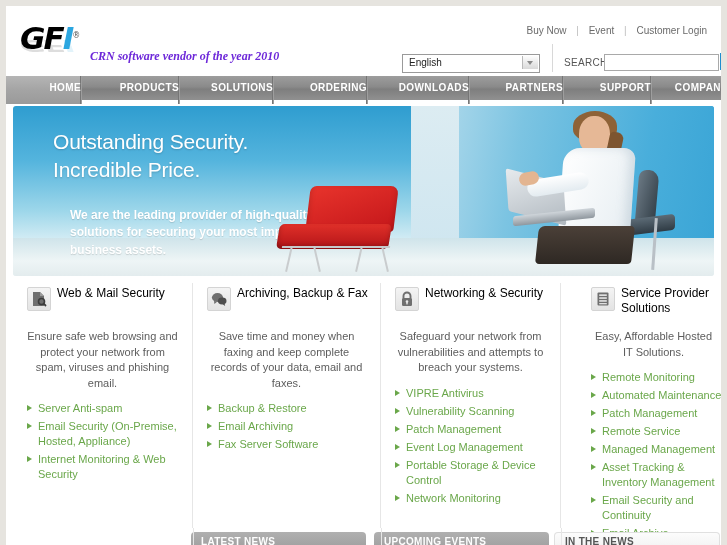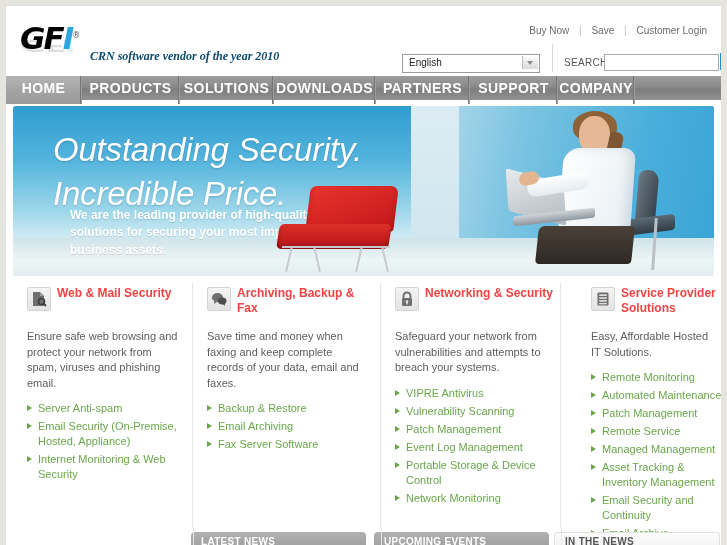--- a/index.html
+++ b/index.html
@@ -39,21 +39,21 @@
     letter-spacing:-2px;line-height:1;
     transform:scaleY(-0.5);transform-origin:top left;
     opacity:.13;pointer-events:none;
   }
   .logo-reflection .g{color:#000;}
   .logo-reflection .i{color:#2ba6e0;}
   .tagline{
     position:absolute;left:84px;top:43px;
     font-family:"Liberation Serif", serif;
     font-style:italic;font-weight:bold;
-    font-size:12px;color:#0c4a6e;
+    font-size:12px;color:#6d28d9;
     white-space:nowrap;
   }
 
   .toplinks{
     position:absolute;right:14px;top:19px;
     font-size:10px;color:#6a6a6a;white-space:nowrap;
   }
   .toplinks a{color:#6a6a6a;text-decoration:none;}
   .toplinks .sep{color:#bdbdbd;margin:0 7px;}
 
@@ -93,22 +93,22 @@
   }
 
   
   .nav{
     position:absolute;left:0;top:70px;width:715px;height:24px;
     background:linear-gradient(#9d9d9d,#8a8a8a 45%,#7e7e7e 55%,#909090);
     display:flex;
   }
   .nav .item{
     flex:0 0 auto;height:28px;line-height:24px;
-    color:#ffffff;font-size:14px;font-weight:bold;
-    letter-spacing:.4px;text-align:center;
+    color:#ffffff;font-size:10px;font-weight:bold;
+    letter-spacing:.4px;text-align:right;
     border-right:1px solid #9e9e9e;
     box-shadow:inset -1px 0 0 #767676;
   }
   .nav .item.active{
     background:linear-gradient(#b5b5b5,#a4a4a4 50%,#9a9a9a);
     color:#ffffff;
   }
 
   
   .hero{
@@ -123,24 +123,23 @@
   .hero .wall{
     position:absolute;left:398px;top:0;width:303px;height:140px;
     background:linear-gradient(100deg,#bfe0ee 0%,#7cc4e2 35%,#49aedb 75%,#3aa5d6 100%);
   }
   .hero .wall-corner{
     position:absolute;left:398px;top:0;width:48px;height:142px;
     background:linear-gradient(#dcecf2,#cfe6f0);
   }
   .hero h1{
     position:absolute;left:40px;top:22px;margin:0;
-    font-size:33px;font-weight:normal;color:#ffffff;
+    font-size:21px;font-weight:normal;color:#ffffff;
     line-height:1.32;letter-spacing:-.2px;
     text-shadow:0 1px 2px rgba(0,0,0,.18);
-    font-style:italic;
   }
   .hero p{
     position:absolute;left:41px;top:85px;margin:16px;width:270px;
     font-size:12px;color:#ffffff;line-height:1.45;font-weight:bold;
     text-shadow:0 1px 1px rgba(0,0,0,.14);
   }
   
   .chair{position:absolute;left:259px;top:80px;width:130px;height:86px;}
   .chair .back{
     position:absolute;left:36px;top:0;width:88px;height:46px;
@@ -236,26 +235,26 @@
   .col.last{border-right:none;}
   .col .head{position:relative;height:34px;}
   .col .icn{
     position:absolute;left:14px;top:4px;width:22px;height:22px;
     background:linear-gradient(#f4f4f4,#e3e3e3);
     border:1px solid #d4d4d4;border-radius:2px;
   }
   .col .icn svg{position:absolute;left:3px;top:3px;}
   .col .title{
     position:absolute;left:44px;top:3px;right:6px;
-    font-size:12px;font-weight:bold;color:#ef4444;
+    font-size:12px;font-weight:normal;color:#000000;
     line-height:1.28;
   }
   .col .desc{
     margin:12px 14px 0 14px;
-    font-size:11px;color:#5d5d5d;line-height:1.42;
+    font-size:11px;color:#5d5d5d;line-height:1.42;text-align:center;
   }
   .col ul{list-style:none;margin:10px 0 0 14px;padding:0;}
   .col li{
     position:relative;padding-left:11px;margin-bottom:3px;
     font-size:11px;line-height:1.36;color:#6aa74a;
   }
   .col li:before{
     content:"";position:absolute;left:0;top:4px;
     border-left:5px solid #6aa74a;
     border-top:3.5px solid transparent;
@@ -294,21 +293,21 @@
     </div>
     <div class="logo-reflection" aria-hidden="true">
       <span class="g">GF</span><span class="i">I</span>
     </div>
 
     <div class="tagline">CRN software vendor of the year 2010</div>
 
     <div class="toplinks">
       <a href="#">Buy Now</a>
       <span class="sep">|</span>
-      <a href="#">Save</a>
+      <a href="#">Event</a>
       <span class="sep">|</span>
       <a href="#">Customer Login</a>
     </div>
 
     <div class="langsel">
       <span class="lbl">English</span>
       <span class="arrow"></span>
     </div>
 
     <div class="sep-v"></div>
@@ -316,20 +315,21 @@
     <div class="searchbox">
       <input style="width: 109px; height: 13px; border: none; outline: none; font-size: 10px; padding: 0px 2px;" placeholder="">
     </div>
     <div class="gobtn">GO</div>
   </div>
 
   <div class="nav" id="nav">
       <div class="item active" style="width: 75px;">HOME</div>
       <div class="item" style="width: 97px;">PRODUCTS</div>
       <div class="item" style="width: 93px;">SOLUTIONS</div>
+      <div class="item" style="width: 93px;">ORDERING</div>
       <div class="item" style="width: 101px;">DOWNLOADS</div>
       <div class="item" style="width: 93px;">PARTNERS</div>
       <div class="item" style="width: 87px;">SUPPORT</div>
       <div class="item" style="width: 76px;">COMPANY</div>
     </div>
 
   <div class="hero">
     <div class="wall"></div>
     <div class="wall-corner"></div>
     <div class="floor"></div>

